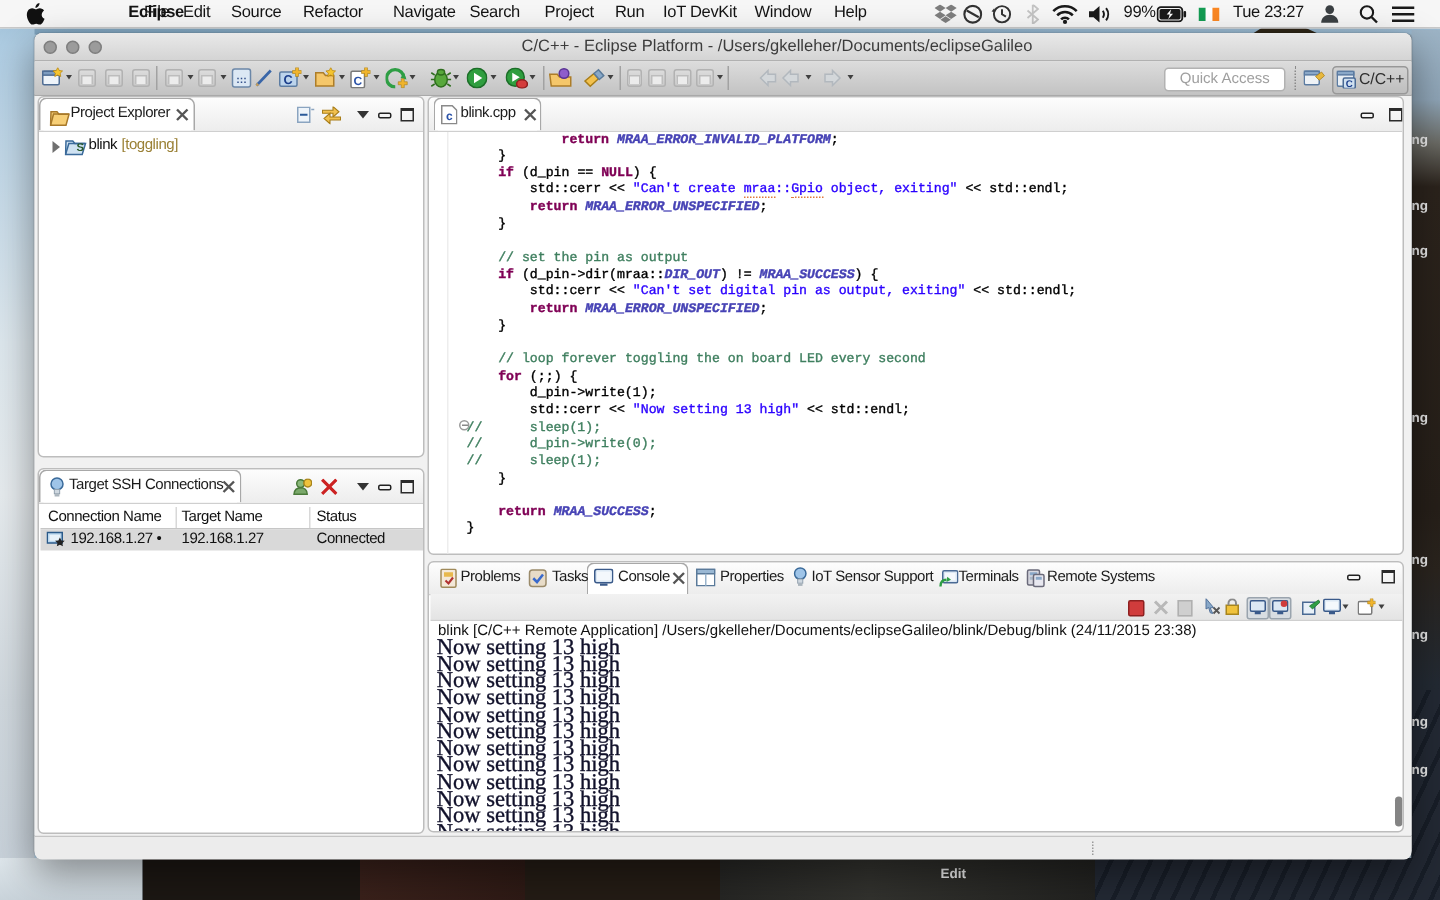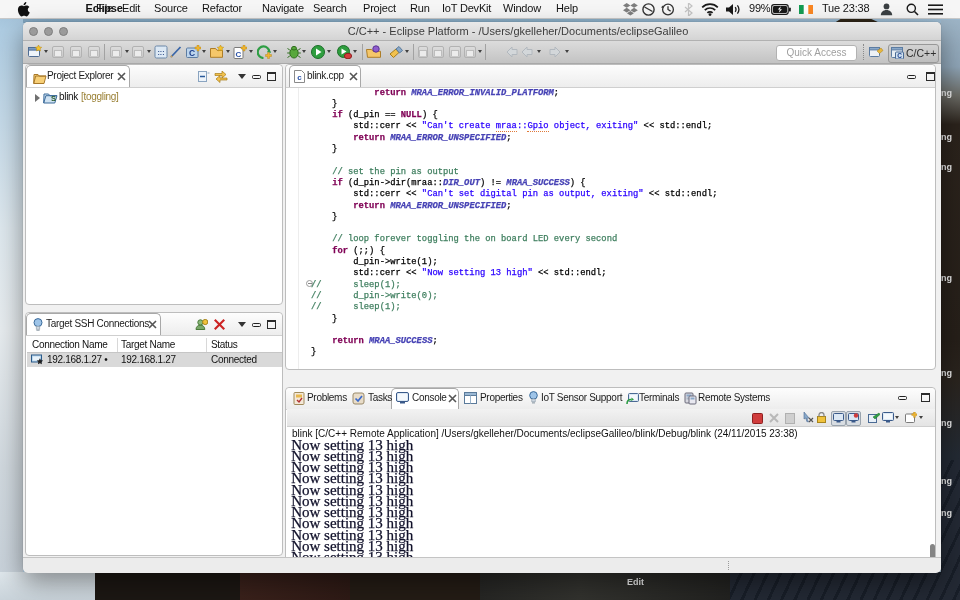--- a/index.html
+++ b/index.html
@@ -142,21 +142,21 @@
       <rect x="0.7" y="0.7" width="16.5" height="9.6" rx="2.2" fill="none" stroke="#1a1a1a" stroke-width="1.2"></rect>
       <rect x="18" y="3.4" width="1.8" height="4.2" rx="0.9" fill="#1a1a1a"></rect>
       <rect x="2" y="2" width="14" height="7" rx="1.2" fill="#1a1a1a"></rect>
       <path d="M9.8 2.2L6.8 5.6h2l-1 3.2 3.2-3.6h-2z" fill="#fff"></path>
     </svg>
     <svg class="mi" style="left:799px;top:4.5px" width="14" height="9" viewBox="0 0 14 9">
       <rect width="14" height="9" rx="1" fill="#fff"></rect>
       <rect width="4.7" height="9" fill="#149c53"></rect>
       <rect x="9.3" width="4.7" height="9" fill="#fa8723"></rect>
     </svg>
-    <span class="mi" style="left:822px;">Tue 23:38</span>
+    <span class="mi" style="left:822px;">Tue 23:27</span>
     <svg class="mi" style="left:880px;top:3px" width="13" height="13" viewBox="0 0 13 13">
       <circle cx="6.5" cy="3.4" r="2.9" fill="#3b4043"></circle>
       <path d="M.8 12.2c0-3.2 2.5-5.3 5.7-5.3s5.7 2.1 5.7 5.3z" fill="#3b4043"></path>
     </svg>
     <svg class="mi" style="left:906px;top:3px" width="13" height="13" viewBox="0 0 13 13">
       <circle cx="5.3" cy="5.3" r="4.1" fill="none" stroke="#1a1a1a" stroke-width="1.4"></circle>
       <line x1="8.5" y1="8.5" x2="12" y2="12" stroke="#1a1a1a" stroke-width="1.6"></line>
     </svg>
     <svg class="mi" style="left:928px;top:4px" width="15" height="11" viewBox="0 0 15 11">
       <g stroke="#1a1a1a" stroke-width="1.6">
@@ -419,21 +419,21 @@
         std::cerr &lt;&lt; <span class="s">"Now setting 13 high"</span> &lt;&lt; std::endl;
 <span class="c">//      sleep(1);</span>
 <span class="c">//      d_pin-&gt;write(0);</span>
 <span class="c">//      sleep(1);</span>
     }
 
     <span class="k">return</span> <span class="m">MRAA_SUCCESS</span>;
 }</div>
       </div>
 
-      <div class="panel" style="left:262px;top:323px;width:651px;height:181px;">
+      <div class="panel" style="left:262px;top:310px;width:651px;height:181px;">
         <div class="tabhdr" style="height:21px;"></div>
         <div class="tab-sel" style="left:105px;width:68px;height:21px;"></div>
         <svg class="abs" style="left:7px;top:4px" width="12" height="13" viewBox="0 0 12 13">
           <rect x="1" y="0.5" width="10" height="12" rx="1" fill="#f4e8d8" stroke="#a08a5a"></rect>
           <rect x="3" y="2.5" width="6" height="3" fill="#e8b84c"></rect>
           <path d="M4 8l2 2 3-4" stroke="#b03030" stroke-width="1.4" fill="none"></path>
         </svg>
         <span class="abs tabtxt" style="left:21px;top:4px;">Problems</span>
         <svg class="abs" style="left:66px;top:4px" width="13" height="13" viewBox="0 0 13 13">
           <rect x="1" y="1" width="11" height="11" rx="2" fill="#e8dcc8" stroke="#9a8a6a"></rect>

